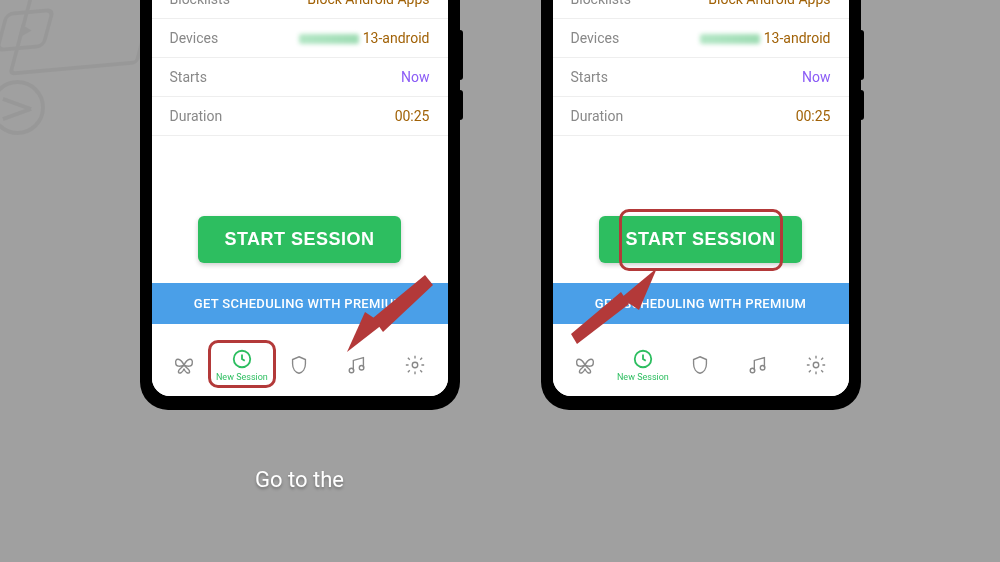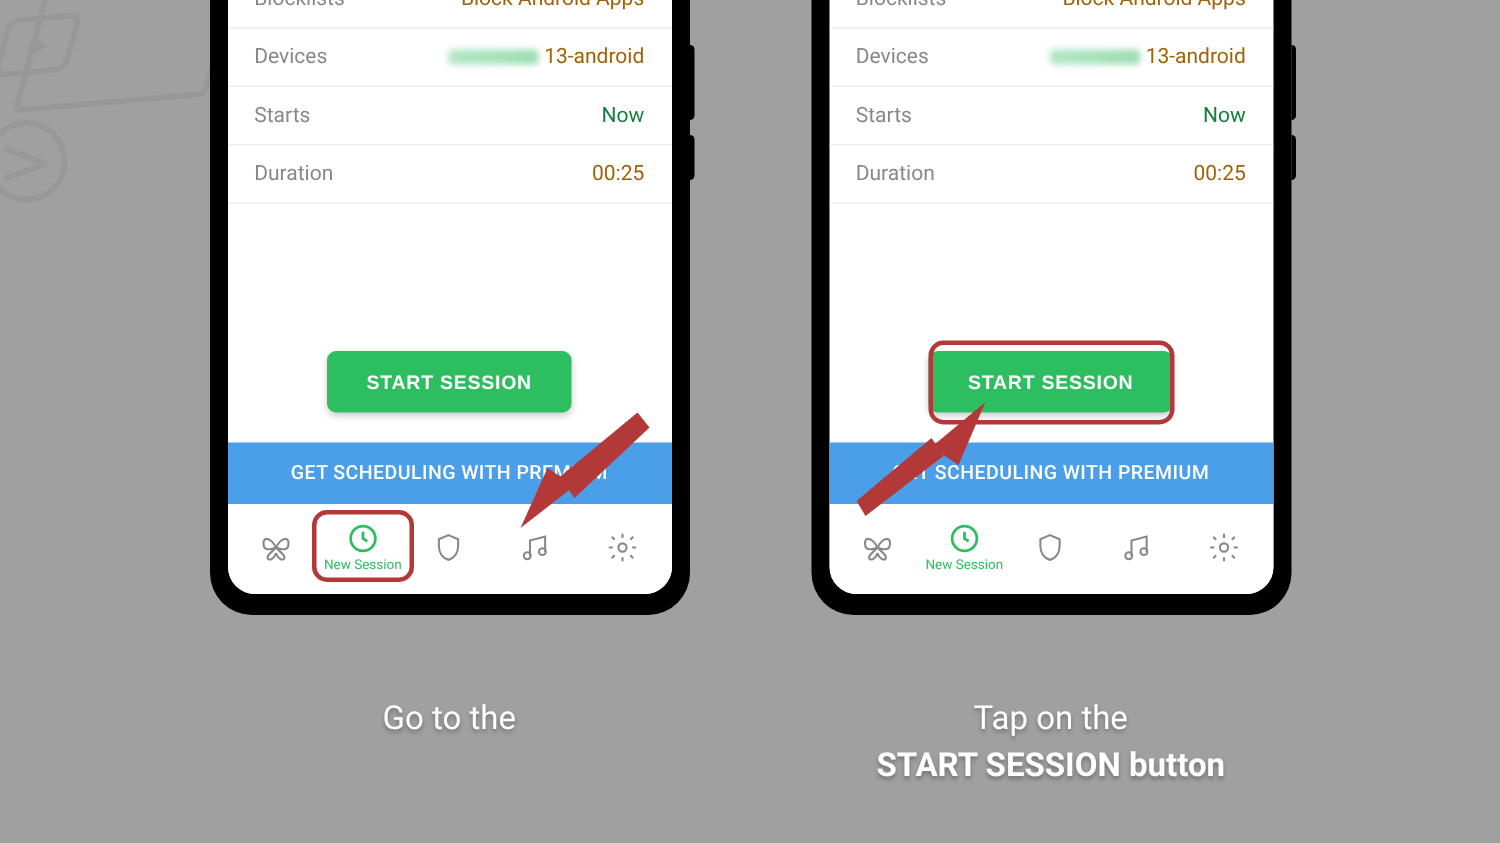--- a/index.html
+++ b/index.html
@@ -127,21 +127,21 @@
   .rows { flex: 0 0 auto; }
   .row {
     display: flex;
     justify-content: space-between;
     align-items: center;
     padding: 11px 18px;
     border-bottom: 1px solid #eee;
     font-size: 14px;
   }
   .row-label { color: #888; }
-  .row-val { color: #15803d; }
+  .row-val { color: #8b5cf6; }
   .row-val.green { color: #a16207; }
   .row-val .blur {
     display: inline-block;
     width: 60px;
     height: 10px;
     background: linear-gradient(90deg, #b3e6c5, #9edcb3);
     filter: blur(2px);
     border-radius: 2px;
     margin-right: 4px;
     vertical-align: middle;
@@ -152,21 +152,21 @@
   
   .start-wrap {
     display: flex;
     justify-content: center;
     padding: 12px 0 20px 0;
     position: relative;
   }
   .start-btn {
     background: #2DBE60;
     color: #fff;
-    font-size: 13px;
+    font-size: 18px;
     font-weight: 600;
     letter-spacing: 0.5px;
     padding: 13px 26px;
     border-radius: 6px;
     border: none;
     box-shadow: 0 2px 5px rgba(0,0,0,0.2);
     cursor: pointer;
   }
   .highlight-box {
     position: absolute;
@@ -184,21 +184,21 @@
     font-weight: 500;
     padding: 13px 0;
     letter-spacing: 0.3px;
   }
   
   
   .navbar {
     display: flex;
     justify-content: space-around;
     align-items: center;
-    padding: 8px 4px 10px 4px;
+    padding: 20px 4px 10px 4px;
     background: #fff;
     position: relative;
   }
   .nav-item {
     display: flex;
     flex-direction: column;
     align-items: center;
     color: #888;
     font-size: 9px;
     width: 56px;
@@ -375,18 +375,14 @@
       </div>
     </div>
 
     <svg class="arrow" style="top:262px; left:20px; width:110px; height:100px;" viewBox="0 0 110 100">
       <g fill="#B33939">
         <polygon points="96,6 60,36 78,48"></polygon>
         <polygon points="68,42 16,82 10,72 60,30"></polygon>
       </g>
     </svg>
 
-    <div class="caption">
-      <span>Tap on the</span><br>
-      <strong>START SESSION button</strong>
-    </div>
   </div>
 </div>
 
 </body></html>

